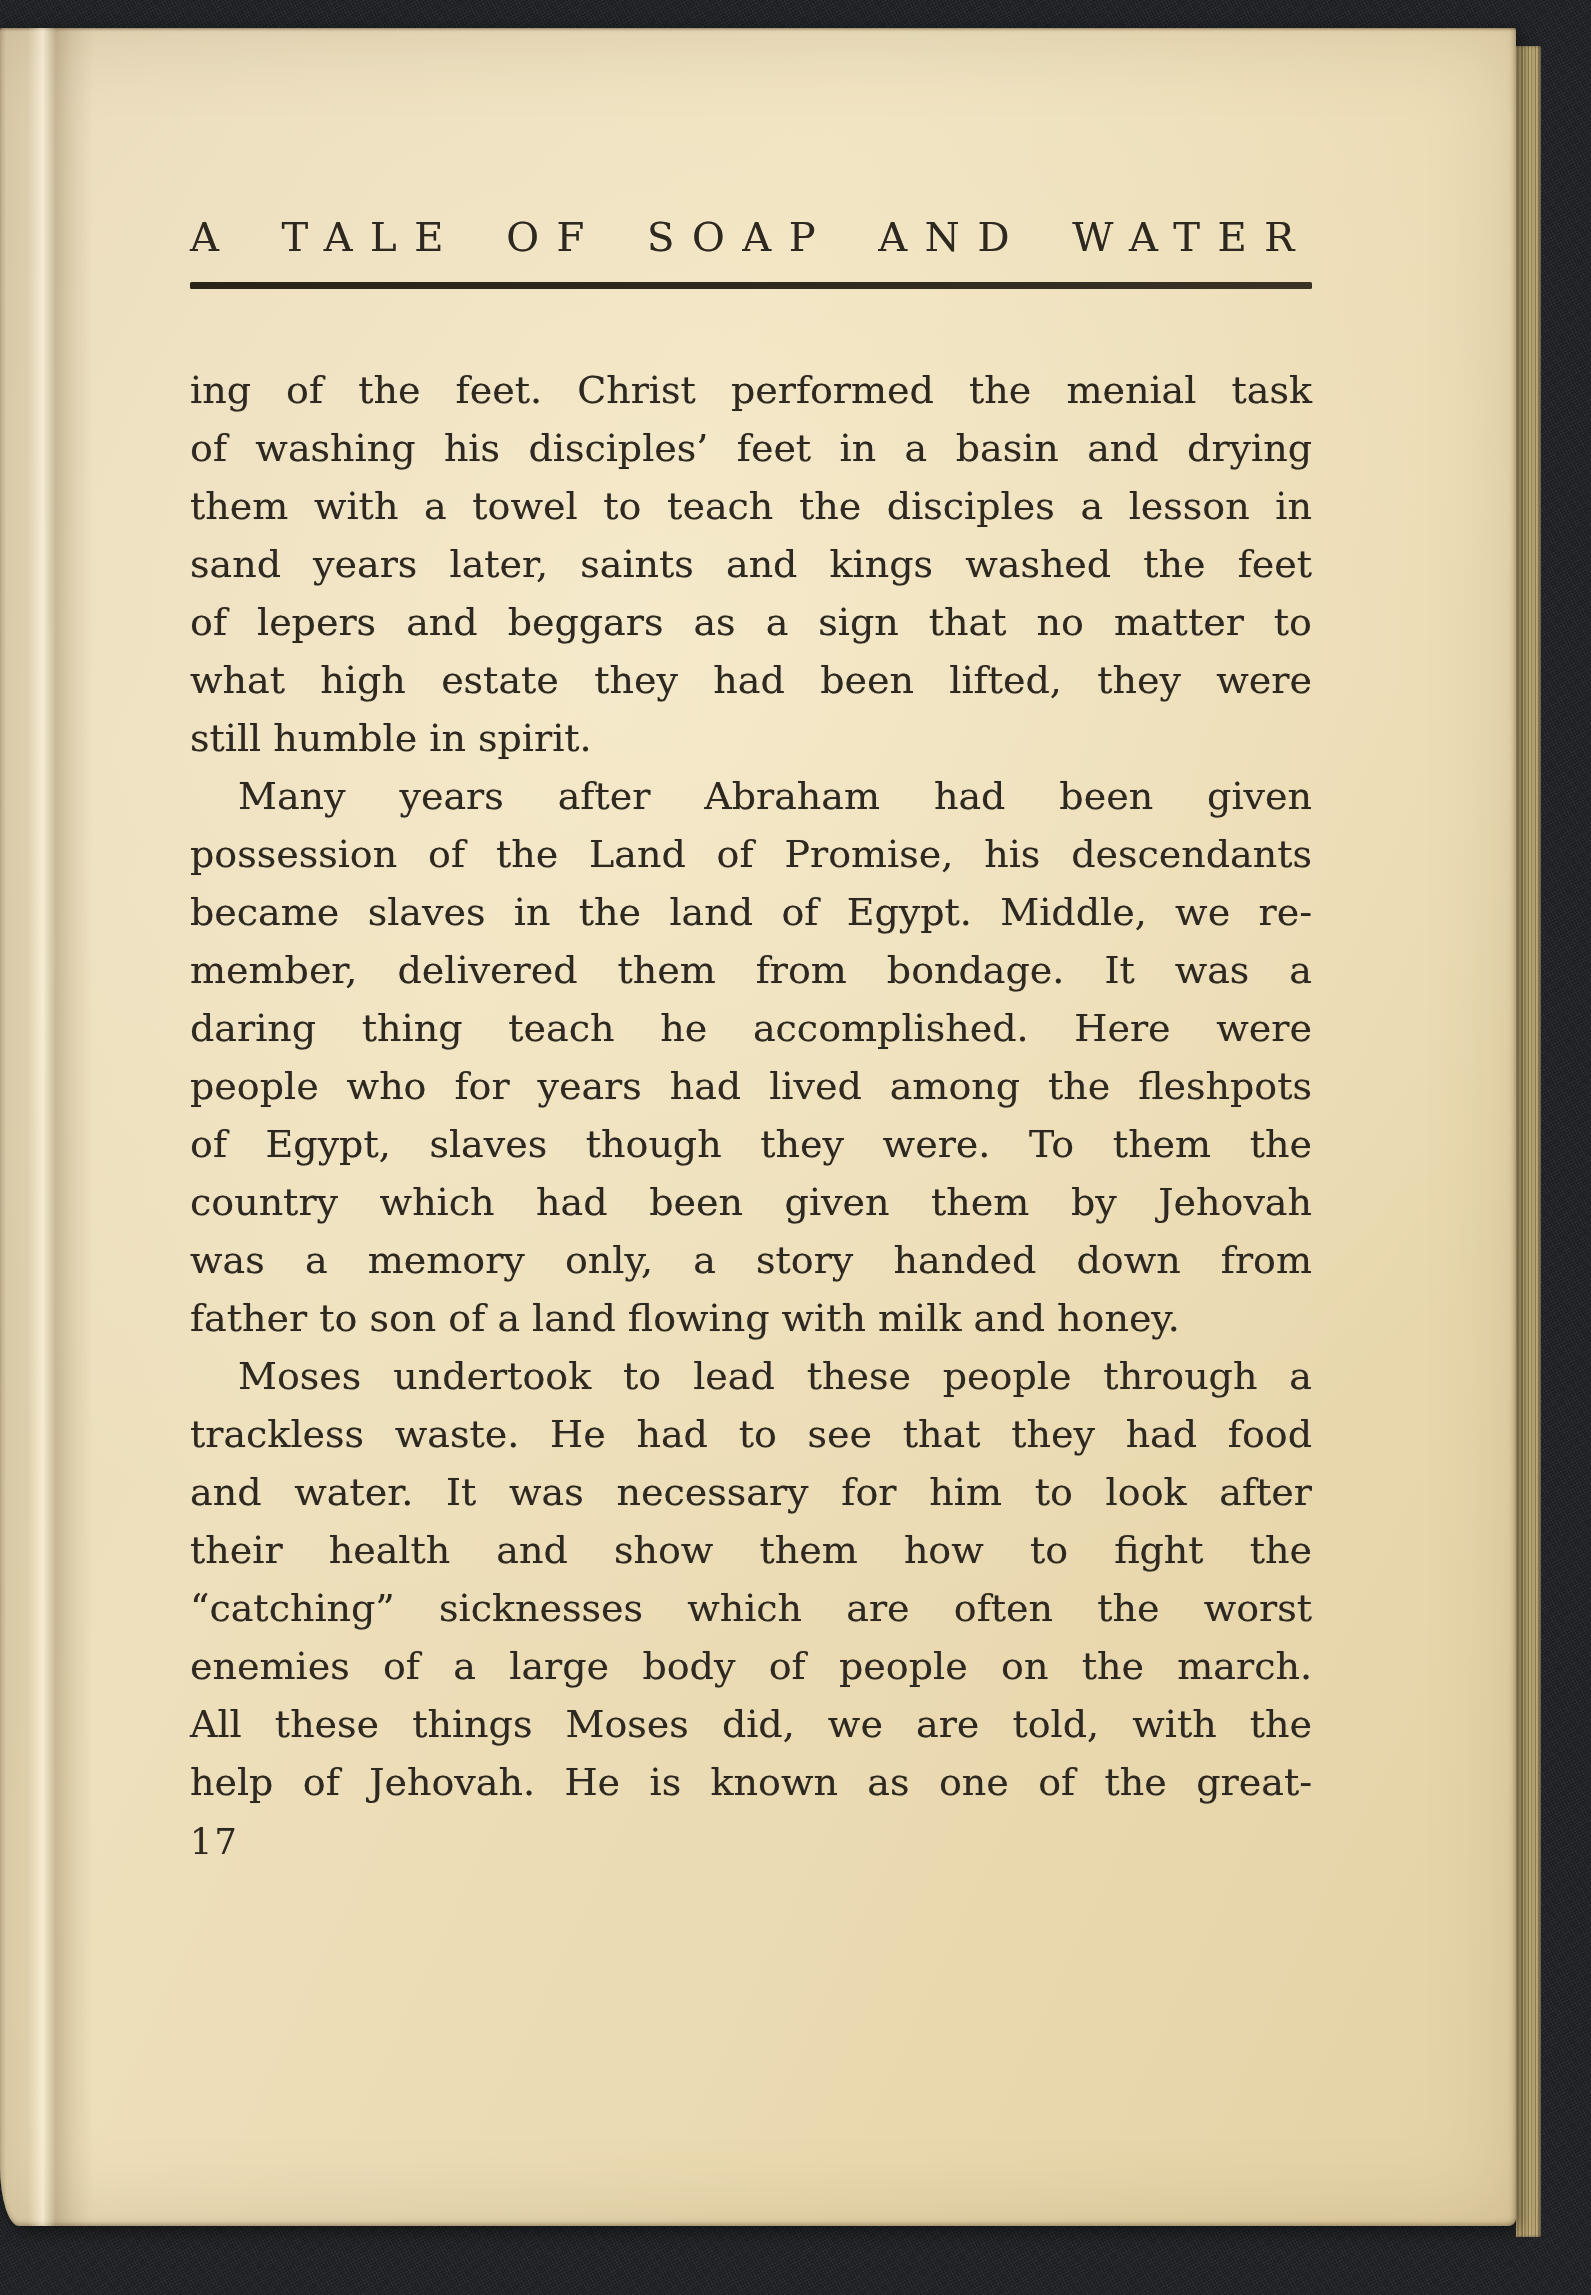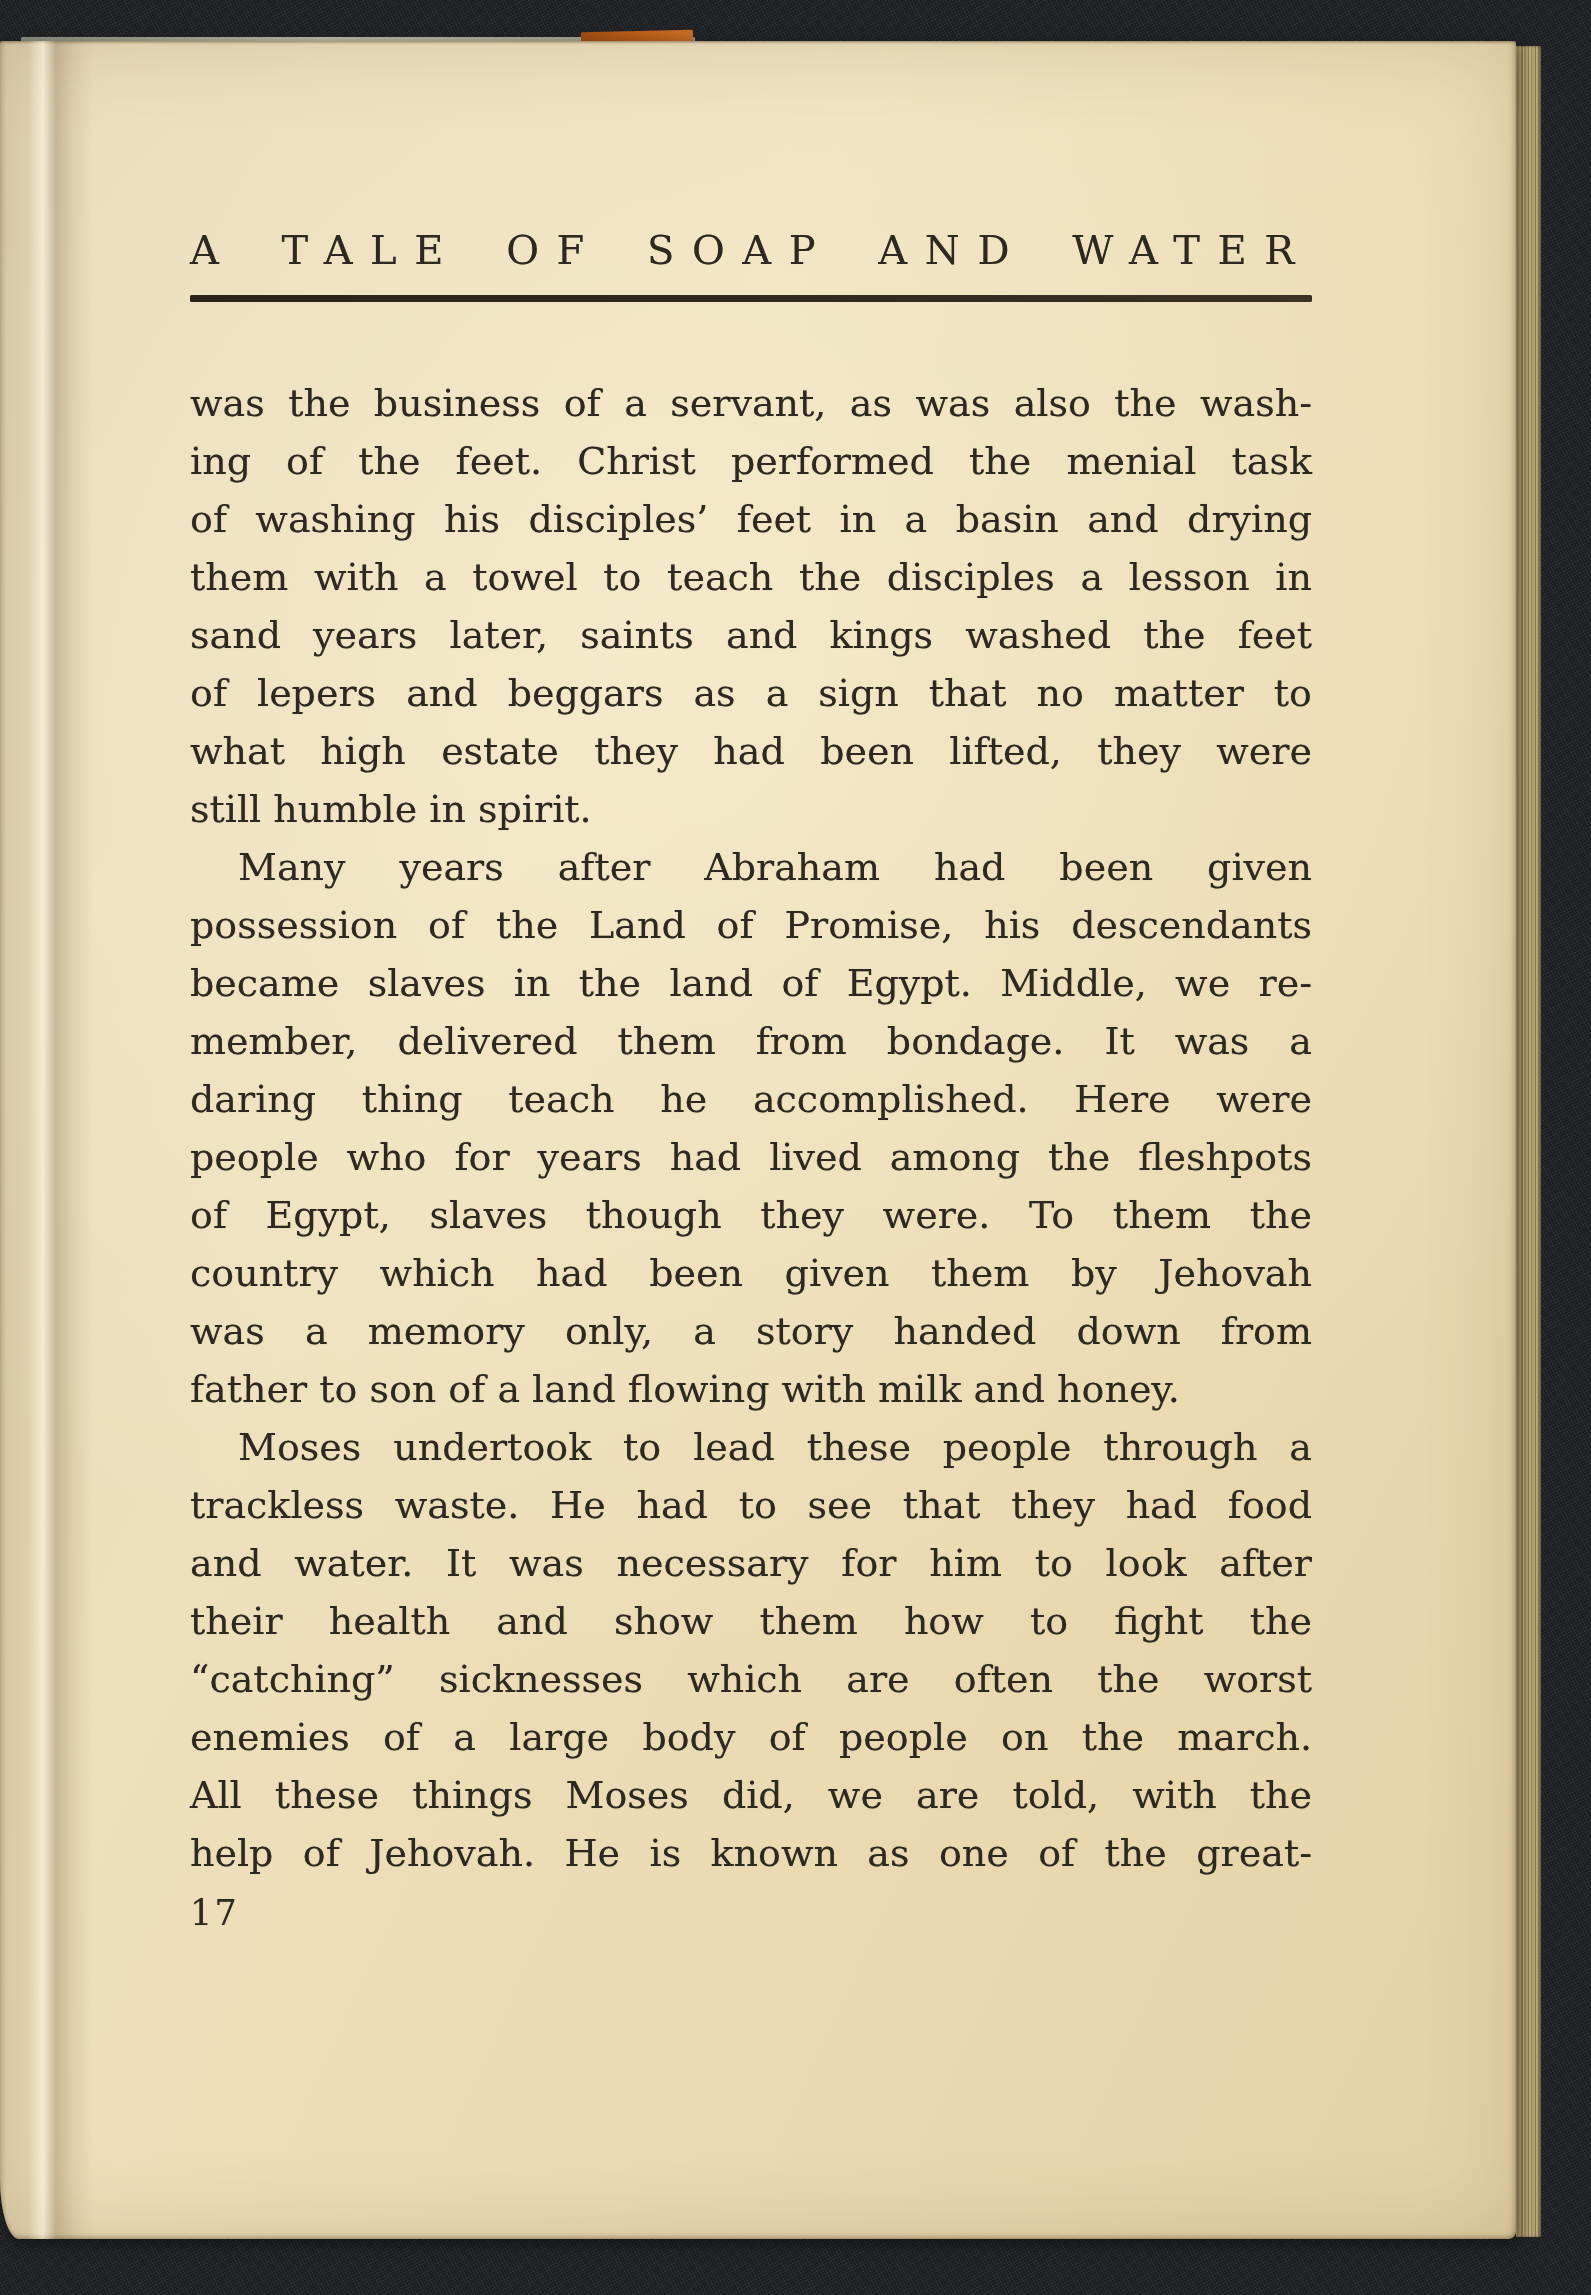--- a/index.html
+++ b/index.html
@@ -45,21 +45,21 @@
   .page-stack{
     position:absolute;left:1516px;top:46px;width:25px;height:2191px;
     background:repeating-linear-gradient(90deg,
       #c0ad7d 0 1.5px,#a08c5c 1.5px 3px,var(--page-edge-tan) 3px 5.2px,#8f7c50 5.2px 6.7px);
     box-shadow:inset -2.2px 0 3px rgba(0,0,0,0.45);
     border-radius:0 2.2px 2.2px 0;
     z-index:1;
   }
   
   .paper{
-    position:absolute;left:0px;top:41px;width:1516px;height:2198px;
+    position:absolute;left:0px;top:28px;width:1516px;height:2198px;
     background:
       radial-gradient(120% 80% at 44% 28%, rgba(255,248,225,0.40) 0%, rgba(255,248,225,0) 58%),
       linear-gradient(115deg,#e9dabb 0%,#eee0bc 35%,#ead9b0 70%,#e4d2a6 100%);
     background-color:var(--paper);
     box-shadow:
       inset 0 3px 2.2px -1.5px rgba(80,60,30,0.45),
       inset 0 -3.7px 5.2px -2.2px rgba(90,70,40,0.50),
       inset -5.2px 0 6.7px -3.7px rgba(100,80,45,0.40),
       inset 0 0 89px rgba(110,85,45,0.20),
       3px 4.5px 16.4px rgba(0,0,0,0.45);
@@ -124,21 +124,20 @@
 <div class="stage">
   <div class="top-edge-line"></div>
   <div class="bookmark-tab"></div>
   <div class="page-stack"></div>
   <div class="paper">
     <div class="gutter-shade"></div>
     <div class="content">
       <h1 class="running-head">A TALE OF SOAP AND WATER</h1>
       <div class="head-rule"></div>
       <div class="body-text" id="body-text">
-          <div class="line">was the business of a servant, as was also the wash-</div>
           <div class="line">ing of the feet.  Christ performed the menial task</div>
           <div class="line">of washing his disciples’ feet in a basin and drying</div>
           <div class="line">them with a towel to teach the disciples a lesson in</div>
           <div class="line">sand years later, saints and kings washed the feet</div>
           <div class="line">of lepers and beggars as a sign that no matter to</div>
           <div class="line">what high estate they had been lifted, they were</div>
           <div class="line para-last">still humble in spirit.</div>
           <div class="line indent">Many years after Abraham had been given</div>
           <div class="line">possession of the Land of Promise, his descendants</div>
           <div class="line">became slaves in the land of Egypt.  Middle, we re-</div>

